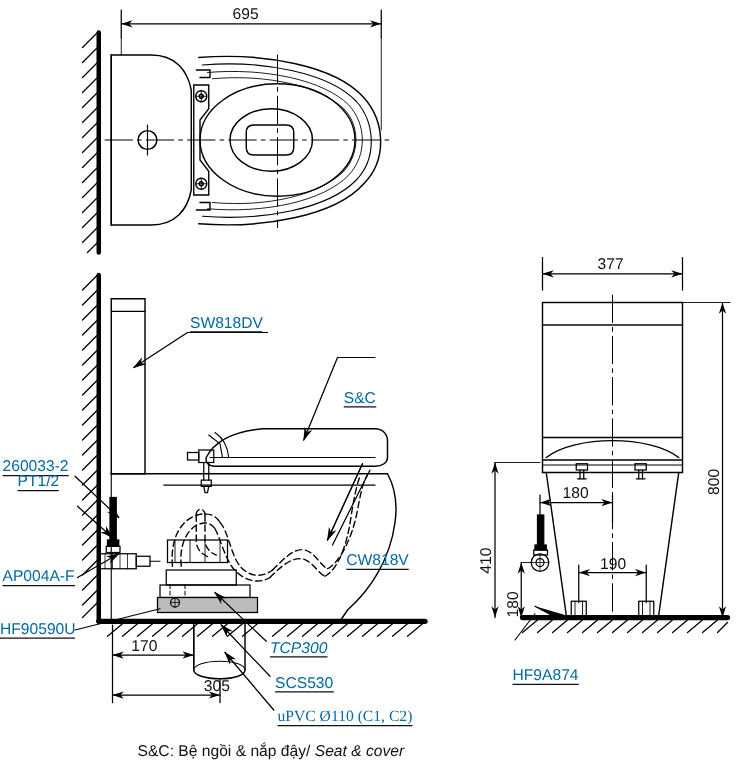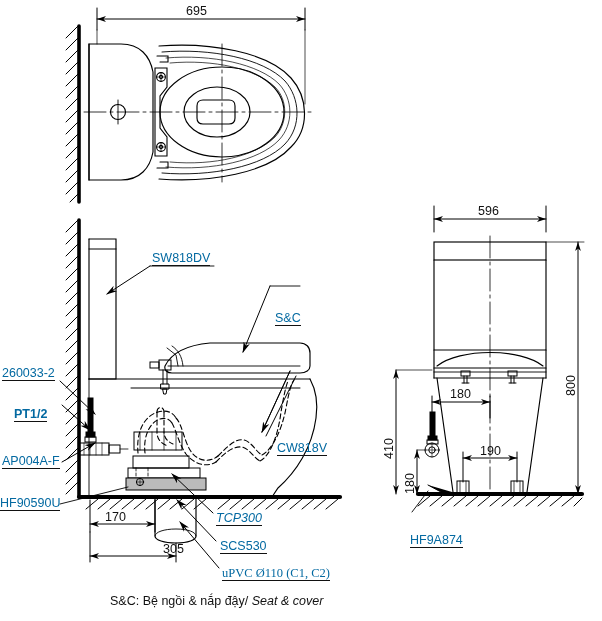--- a/index.html
+++ b/index.html
@@ -311,39 +311,39 @@
 </svg>
 
 <div class="dim" style="left:186px; top:4px;">695</div>
 
 <div class="lbl u" style="left:152px; top:252px;">SW818DV</div>
 
 <div class="lbl u" style="left:275px; top:312px;">S&amp;C</div>
 
 <div class="lbl u" style="left:2px; top:367px;">260033-2</div>
 
-<div class="lbl u" style="left:14px; top:408px;font-weight:bold;">PT1/2</div>
+<div class="lbl u" style="left:14px; top:379px;">PT1/2</div>
 
 <div class="lbl u" style="left:2px; top:455px;">AP004A-F</div>
 
 <div class="lbl u" style="left:0px; top:497px;">HF90590U</div>
 
 <div class="lbl u" style="left:277px; top:442px;">CW818V</div>
 
 <div class="lbl u" style="left:216px; top:512px;font-style:italic;">TCP300</div>
 
 <div class="lbl u" style="left:220px; top:540px;">SCS530</div>
 
 <div class="lbl u" style="left:222px; top:567px;font-family:Liberation Serif, serif;">uPVC Ø110 (C1, C2)</div>
 
 <div class="dim" style="left:105px; top:510px;">170</div>
 
 <div class="dim" style="left:115px; top:542px;margin-left:48px;">305</div>
 
-<div class="dim" style="left:478px; top:204px;">596</div>
+<div class="dim" style="left:478px; top:204px;">377</div>
 
 <div class="dimv" style="left:578px; top:385px; transform:rotate(-90deg) translate(-11px,-14px);">800</div>
 
 <div class="dimv" style="left:396px; top:448px; transform:rotate(-90deg) translate(-11px,-14px);">410</div>
 
 <div class="dimv" style="left:417px; top:483px; transform:rotate(-90deg) translate(-11px,-14px);">180</div>
 
 <div class="dim" style="left:450px; top:387px;">180</div>
 
 <div class="dim" style="left:480px; top:444px;">190</div>

